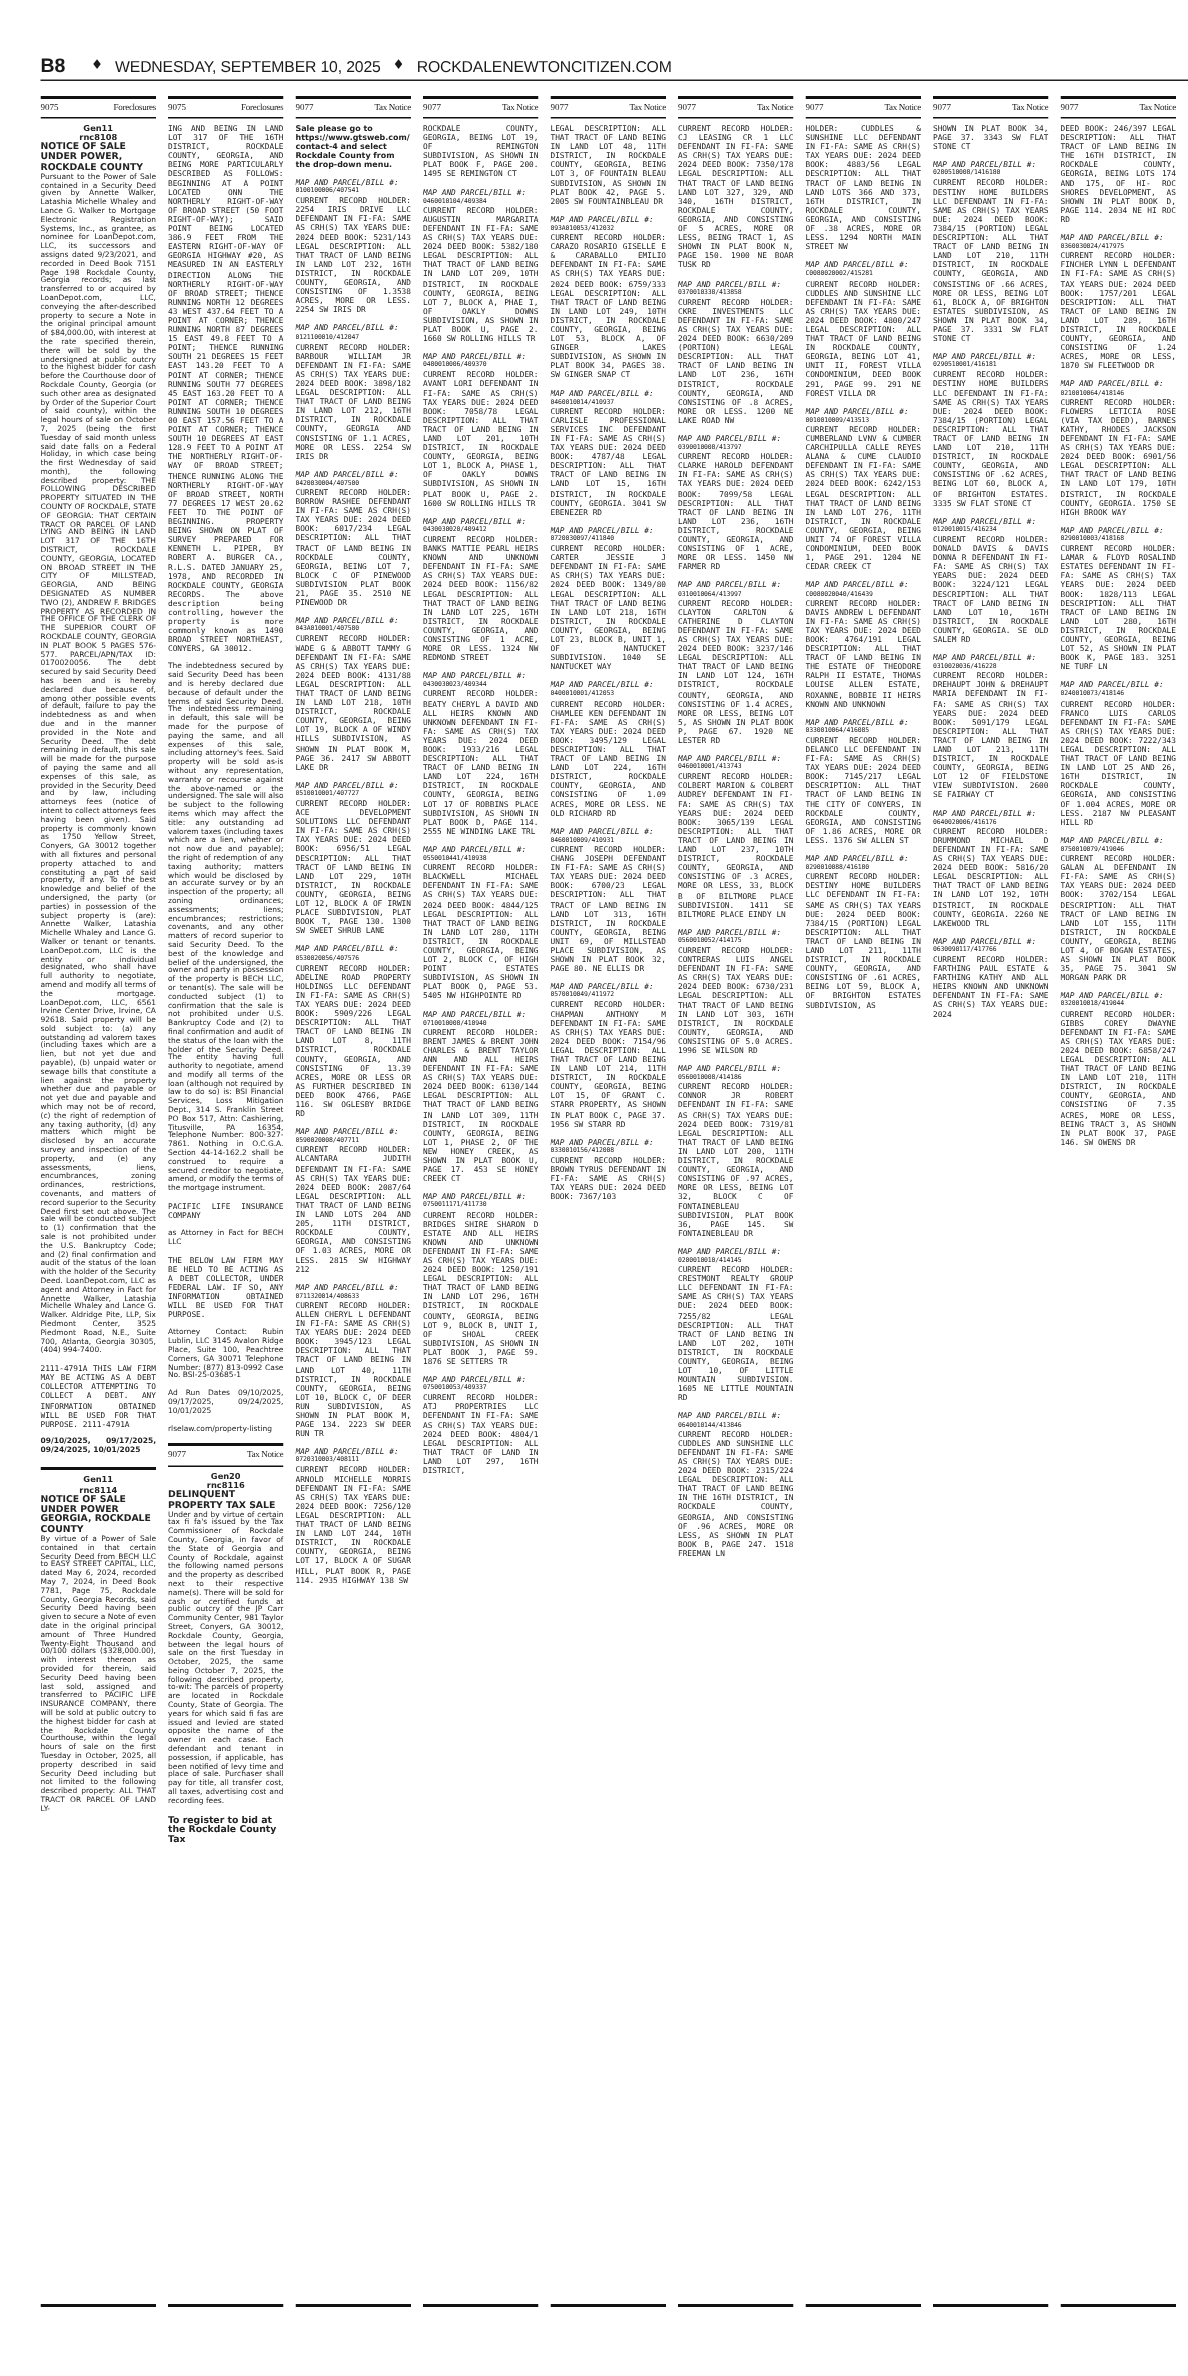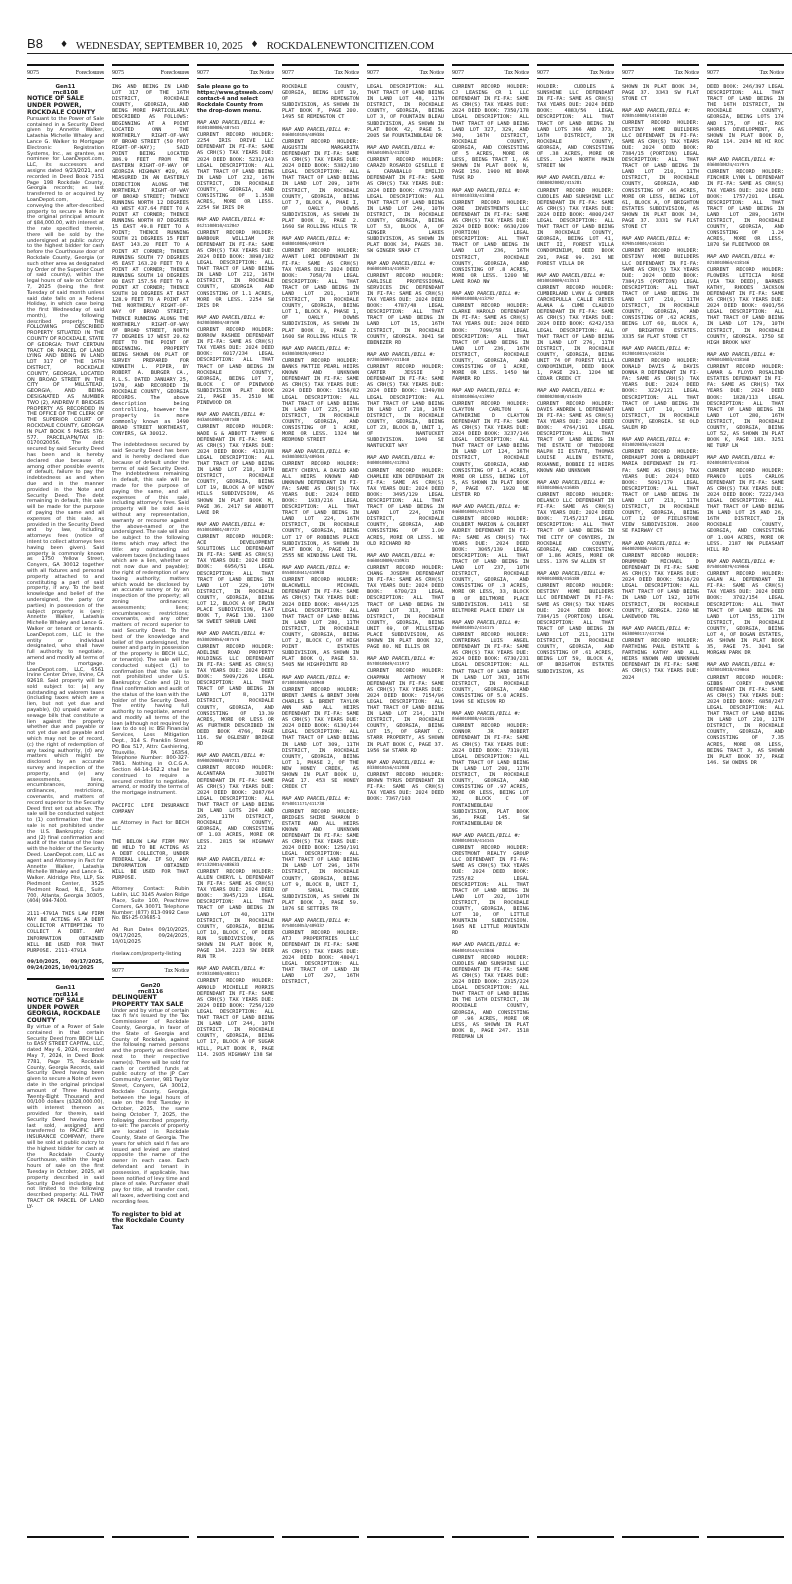--- a/index.html
+++ b/index.html
@@ -1,20 +1,20 @@
 <!DOCTYPE html>
 <html><head>
 <meta charset="utf-8">
 <style>
   html, body { margin:0; padding:0; background:#fff; }
   body { width:792px; height:1584px; overflow:hidden; position:relative; font-family:"DejaVu Sans", sans-serif; color:#1a1a1a; }
   .header { position:absolute; left:27px; top:30px; width:765px; height:24px; display:flex; align-items:flex-end; border-bottom:1px solid #222; padding-bottom:2px; box-sizing:border-box; }
-  .header .page { font-family:"Liberation Sans", sans-serif; font-weight:normal; font-size:13px; margin-right:9px; }
+  .header .page { font-family:"Liberation Sans", sans-serif; font-weight:bold; font-size:13px; margin-right:9px; }
   .header .sep { font-size:9px; margin:0 8px; position:relative; top:-2px; }
-  .header .txt { font-family:Liberation Serif, serif; font-size:10.5px; letter-spacing:-0.1px; }
+  .header .txt { font-family:Liberation Sans, sans-serif; font-size:10.5px; letter-spacing:-0.1px; }
   .columns { position:absolute; left:27px; top:64px; width:765px; height:1474px; display:flex; gap:8px; }
   .col { width:77px; flex:none; height:100%; overflow:hidden; position:relative; }
   .colhead { border-top:2px solid #111; display:flex; justify-content:space-between; font-family:"Liberation Serif", serif; font-size:6px; padding:3px 0 3px 0; border-bottom:1px solid #111; margin-bottom:4px; }
   .colhead .cat { letter-spacing:-0.2px; }
   .body { font-family:"DejaVu Sans Mono", monospace; font-size:5.2px; line-height:6.1px; text-align:justify; word-break:break-word; color:#222; }
   .body p { margin:0 0 6px 0; }
   .sans { font-family:"DejaVu Sans", sans-serif; font-size:5px; line-height:5.8px; }
   .ttl { text-align:center; font-family:"DejaVu Sans", sans-serif; font-weight:bold; font-size:5.5px; line-height:6.2px; }
   .bold { font-weight:bold; font-family:"DejaVu Sans", sans-serif; font-size:6.2px; line-height:6.8px; text-align:left; }
   .divider { border-top:2px solid #111; margin:8px 0 4px 0; }

